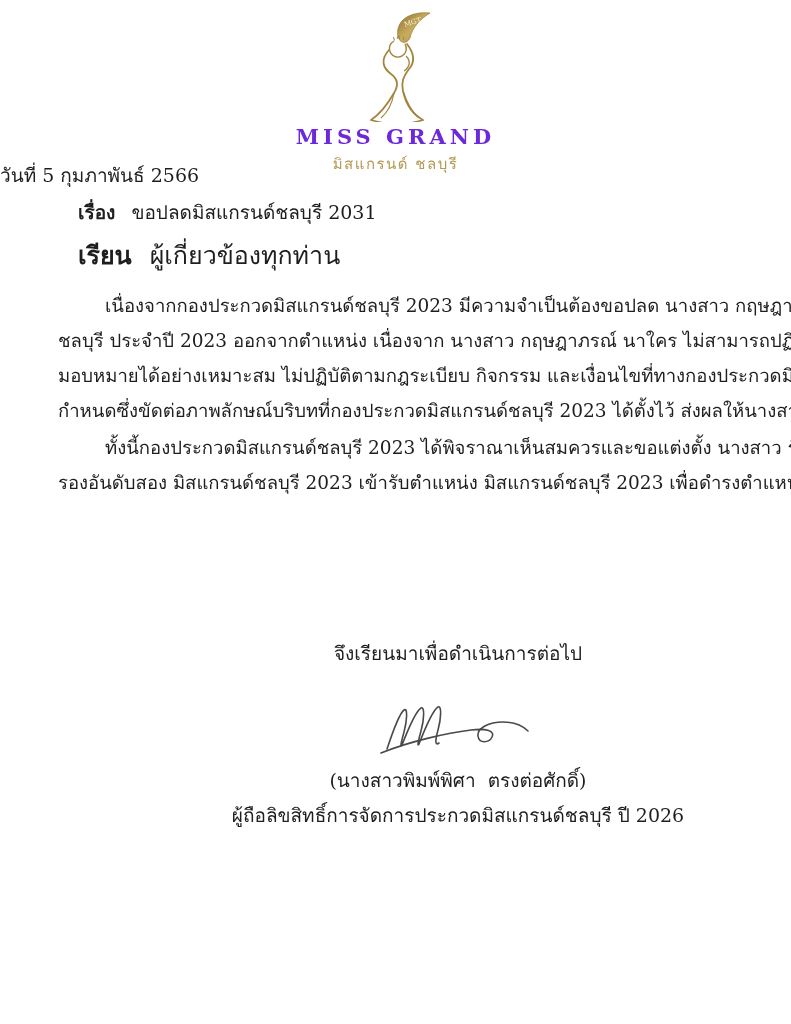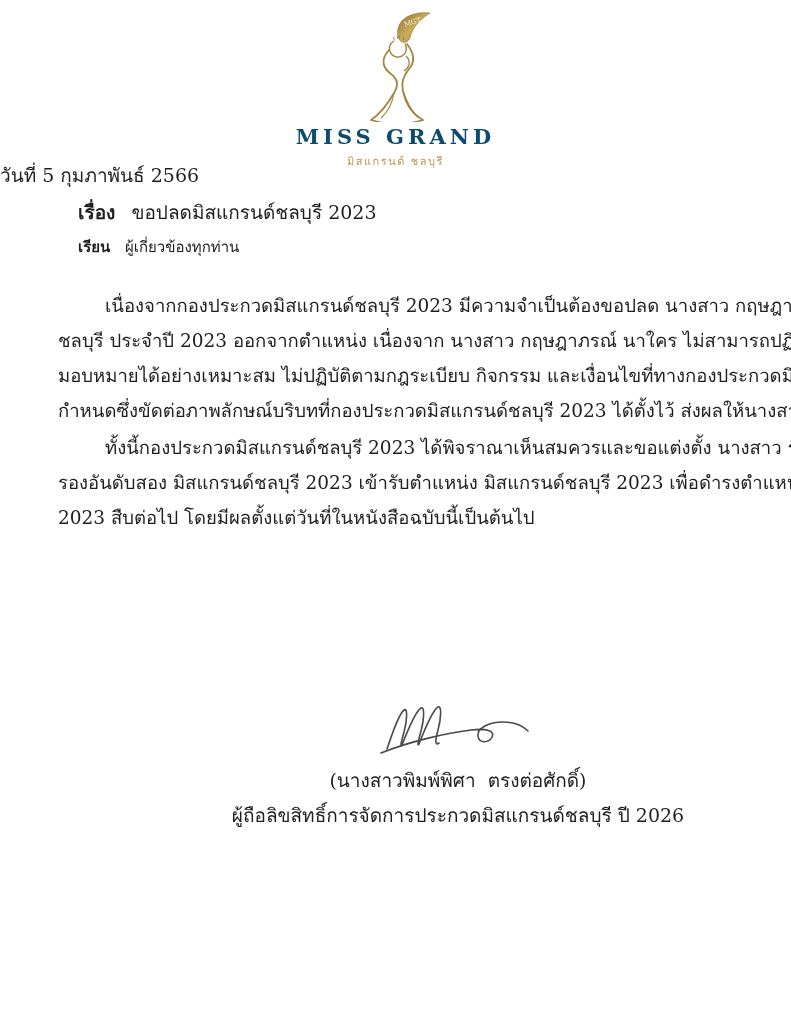--- a/index.html
+++ b/index.html
@@ -18,36 +18,36 @@
     position: absolute;
     top: 8px; left: 0; right: 0;
     text-align: center;
   }
   .logo-figure { display: block; margin: 0 auto; }
   .brand-name {
     margin-top: 2px;
     font-size: 21px;
     letter-spacing: 4px;
     font-weight: bold;
-    color: #0c4a6e;
+    color: #6d28d9;
   }
   .brand-sub {
     margin-top: 3px;
-    font-size: 11px;
+    font-size: 15px;
     letter-spacing: 1.5px;
     color: #b49a55;
   }
   .date-line {
     position: absolute;
     top: 160px; left: 0; right: 57px;
     text-align: left;
     font-size: 19px;
   }
   .subject-line { position: absolute; top: 197px; left: 58px; font-size: 19px; }
-  .to-line      { position: absolute; top: 235px; left: 58px; font-size: 15px; }
+  .to-line      { position: absolute; top: 235px; left: 58px; font-size: 25px; }
   .field-label  { font-weight: bold; margin-right: 10px; margin-left: 20px; }
   .body-block {
     position: absolute;
     top: 288px; left: 58px; width: 690px;
     font-size: 18.5px;
     line-height: 35px;
   }
   .body-block .line { white-space: nowrap; }
   .body-block .indent { padding-left: 47px; }
   .para2 { margin-top: 2px; }
@@ -94,42 +94,42 @@
       <path d="M34,112 C50,117 70,117 86,112" fill="none" stroke="#a3853f" stroke-width="1.4"></path>
     </svg>
     <div class="brand-name">MISS GRAND</div>
     <div class="brand-sub">มิสแกรนด์ ชลบุรี</div>
   </div>
 
   <div class="date-line">วันที่ 5 กุมภาพันธ์ 2566</div>
 
   <div class="subject-line">
     <span class="field-label">เรื่อง</span>
-    <span>ขอปลดมิสแกรนด์ชลบุรี 2023</span>
+    <span>ขอปลดมิสแกรนด์ชลบุรี 2031</span>
   </div>
 
   <div class="to-line">
     <span class="field-label">เรียน</span>
     <span>ผู้เกี่ยวข้องทุกท่าน</span>
   </div>
 
   <div class="body-block">
     <div class="para1">
       <div class="line indent">เนื่องจากกองประกวดมิสแกรนด์ชลบุรี 2023 มีความจำเป็นต้องขอปลด นางสาว กฤษฎาภรณ์ นาใคร มิสแกรนด์</div>
       <div class="line">ชลบุรี ประจำปี 2023 ออกจากตำแหน่ง เนื่องจาก นางสาว กฤษฎาภรณ์ นาใคร ไม่สามารถปฏิบัติหน้าที่ ที่กองประกวด</div>
       <div class="line">มอบหมายได้อย่างเหมาะสม ไม่ปฏิบัติตามกฎระเบียบ กิจกรรม และเงื่อนไขที่ทางกองประกวดมิสแกรนด์ชลบุรี 2023</div>
       <div class="line">กำหนดซึ่งขัดต่อภาพลักษณ์บริบทที่กองประกวดมิสแกรนด์ชลบุรี 2023 ได้ตั้งไว้ ส่งผลให้นางสาว กฤษภรณ์ นาใคร ขาด</div>
     </div>
     <div class="para2">
       <div class="line indent">ทั้งนี้กองประกวดมิสแกรนด์ชลบุรี 2023 ได้พิจราณาเห็นสมควรและขอแต่งตั้ง นางสาว รัตน์ระพี ธรรมใจกุล</div>
       <div class="line">รองอันดับสอง มิสแกรนด์ชลบุรี 2023 เข้ารับตำแหน่ง มิสแกรนด์ชลบุรี 2023 เพื่อดำรงตำแหน่งแทนในฐานะ มิสแกรนด์ชลบุรี</div>
-      <div class="line">2023 สืบต่อไป โดยมีผลตั้งแต่วันที่ในหนังสือฉบับนี้เป็นต้นไป</div>
     </div>
   </div>
 
+  <div class="closing-line1">จึงเรียนมาเพื่อดำเนินการต่อไป</div>
 
   <div class="sig-wrap">
     <svg width="170" height="62" viewBox="0 0 170 62" aria-hidden="true">
       <path d="M14,52 C20,34 27,16 31,13 C35,10 34,24 31,35 C28,46 27,51 29,48
                C36,30 43,14 48,11 C52,9 51,23 48,34 C45,45 44,50 46,47
                C53,29 60,13 65,10 C69,8 68,22 65,33 C62,44 62,49 66,46" fill="none" stroke="#4a4a4a" stroke-width="1.6" stroke-linecap="round"></path>
       <path d="M8,56 C38,44 74,36 98,33 C114,31 122,34 119,40 C116,46 106,47 105,39
                C104,31 116,25 130,25 C142,25 150,29 155,34" fill="none" stroke="#4a4a4a" stroke-width="1.6" stroke-linecap="round"></path>
     </svg>
   </div>

